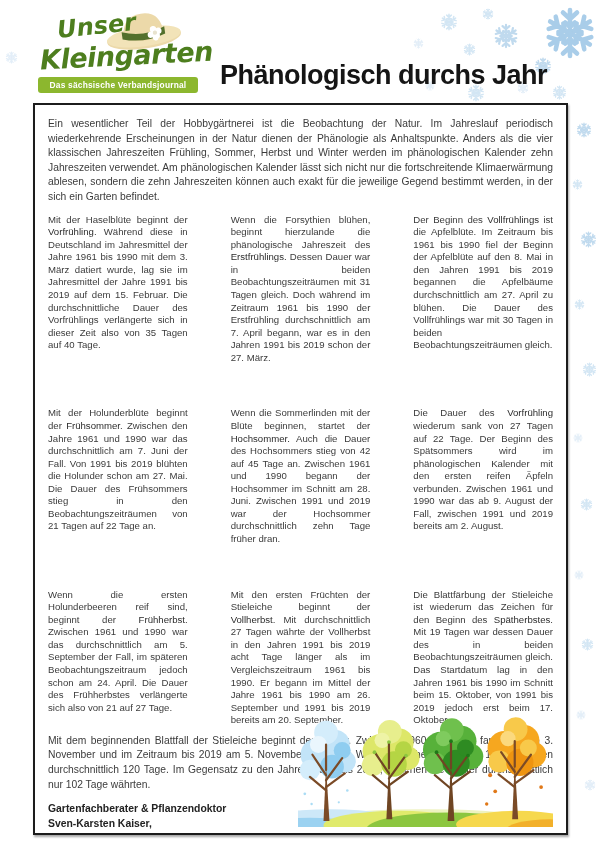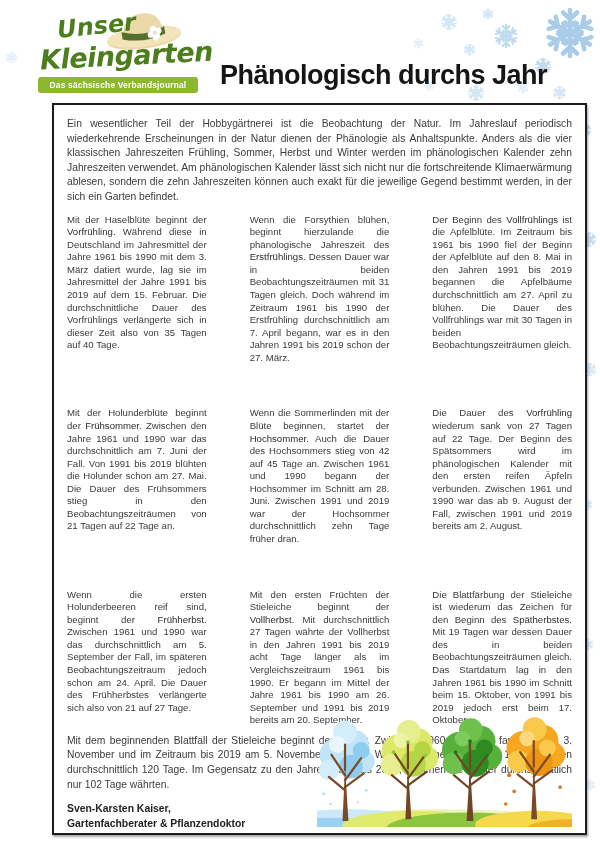--- a/index.html
+++ b/index.html
@@ -20,21 +20,21 @@
     background:#8cb72e;border-radius:3px;color:#fff;font-size:8.4px;font-weight:700;
     text-align:center;line-height:16px;letter-spacing:.2px;}
 
   .title{position:absolute;top:60px;right:53px;z-index:2;font-size:27px;font-weight:700;
     color:#151515;letter-spacing:-0.5px;}
 
   
   .main-box{position:absolute;left:33px;top:103px;width:535px;height:732px;z-index:1;
     background:#fff;border:2px solid #1c1c1c;box-sizing:border-box;
     padding:10px 13px 6px 13px;display:flex;flex-direction:column;overflow:hidden;
-    box-shadow:1px 2px 2px rgba(0,0,0,.35);margin-left:19px;}
+    box-shadow:1px 2px 2px rgba(0,0,0,.35);}
   p{margin:0;}
   .intro{font-size:10.3px;line-height:1.42;text-align:justify;color:#3b3b3b;margin:2px 0 9px;}
   .cols{display:grid;grid-template-columns:repeat(3,1fr);column-gap:13px;row-gap:9px;gap:43px;}
   .cols p{font-size:9.6px;line-height:1.31;text-align:justify;color:#3b3b3b;}
   .term{font-weight:400;color:#2c2c2c;}
   .winter{font-size:10.3px;line-height:1.42;text-align:justify;color:#3b3b3b;margin:7px 0 0;}
 
   .bottom{display:flex;margin-top:7px;flex:1;min-height:0;}
   .bottom-left{width:242px;flex:none;padding-top:2px;}
   .signature{font-size:10.4px;font-weight:700;line-height:1.45;color:#222;}
@@ -143,22 +143,22 @@
       <p><span>Wenn die ersten Holunderbeeren reif sind, beginnt der </span><span class="term">Frühherbst</span><span>. Zwischen 1961 und 1990 war das durchschnittlich am 5. September der Fall, im späteren Beobachtungszeitraum jedoch schon am 24. April. Die Dauer des Frühherbstes verlängerte sich also von 21 auf 27 Tage.</span></p>
       <p><span>Mit den ersten Früchten der Stieleiche beginnt der </span><span class="term">Vollherbst</span><span>. Mit durchschnittlich 27 Tagen währte der Vollherbst in den Jahren 1991 bis 2019 acht Tage länger als im Vergleichszeitraum 1961 bis 1990. Er begann im Mittel der Jahre 1961 bis 1990 am 26. September und 1991 bis 2019 bereits am 20. September.</span></p>
       <p><span>Die Blattfärbung der Stieleiche ist wiederum das Zeichen für den Beginn des </span><span class="term">Spätherbstes</span><span>. Mit 19 Tagen war dessen Dauer des in beiden Beobachtungszeiträumen gleich. Das Startdatum lag in den Jahren 1961 bis 1990 im Schnitt beim 15. Oktober, von 1991 bis 2019 jedoch erst beim 17. Oktober.</span></p>
     </div>
 
     <p class="winter"><span>Mit dem beginnenden Blattfall der Stieleiche beginnt der </span><span class="term">Winter</span><span>. Zwischen 1960 und 1991 fand das am 3. November und im Zeitraum bis 2019 am 5. November statt. Die Winter zwischen 1961 und 1990 dauerten durchschnittlich 120 Tage. Im Gegensatz zu den Jahren 1991 bis 2019, in denen die Winter durchschnittlich nur 102 Tage währten.</span></p>
 
     <div class="bottom">
       <div class="bottom-left">
         <div class="signature">
+          <div>Gartenfachberater &amp; Pflanzendoktor</div>
           <div>Sven-Karsten Kaiser,</div>
-          <div>Gartenfachberater &amp; Pflanzendoktor</div>
         </div>
         <div class="promo">
           <div class="badge">
             <div class="badge-circle">
               <span class="b1">Kostenfreier</span>
               <span class="b2">Newsletter</span>
               <span class="b3">auf</span>
             </div>
             <svg class="plane" viewBox="0 0 42 32">
               <polygon points="2,11 40,2 19,22" fill="#62ad3f"></polygon>

